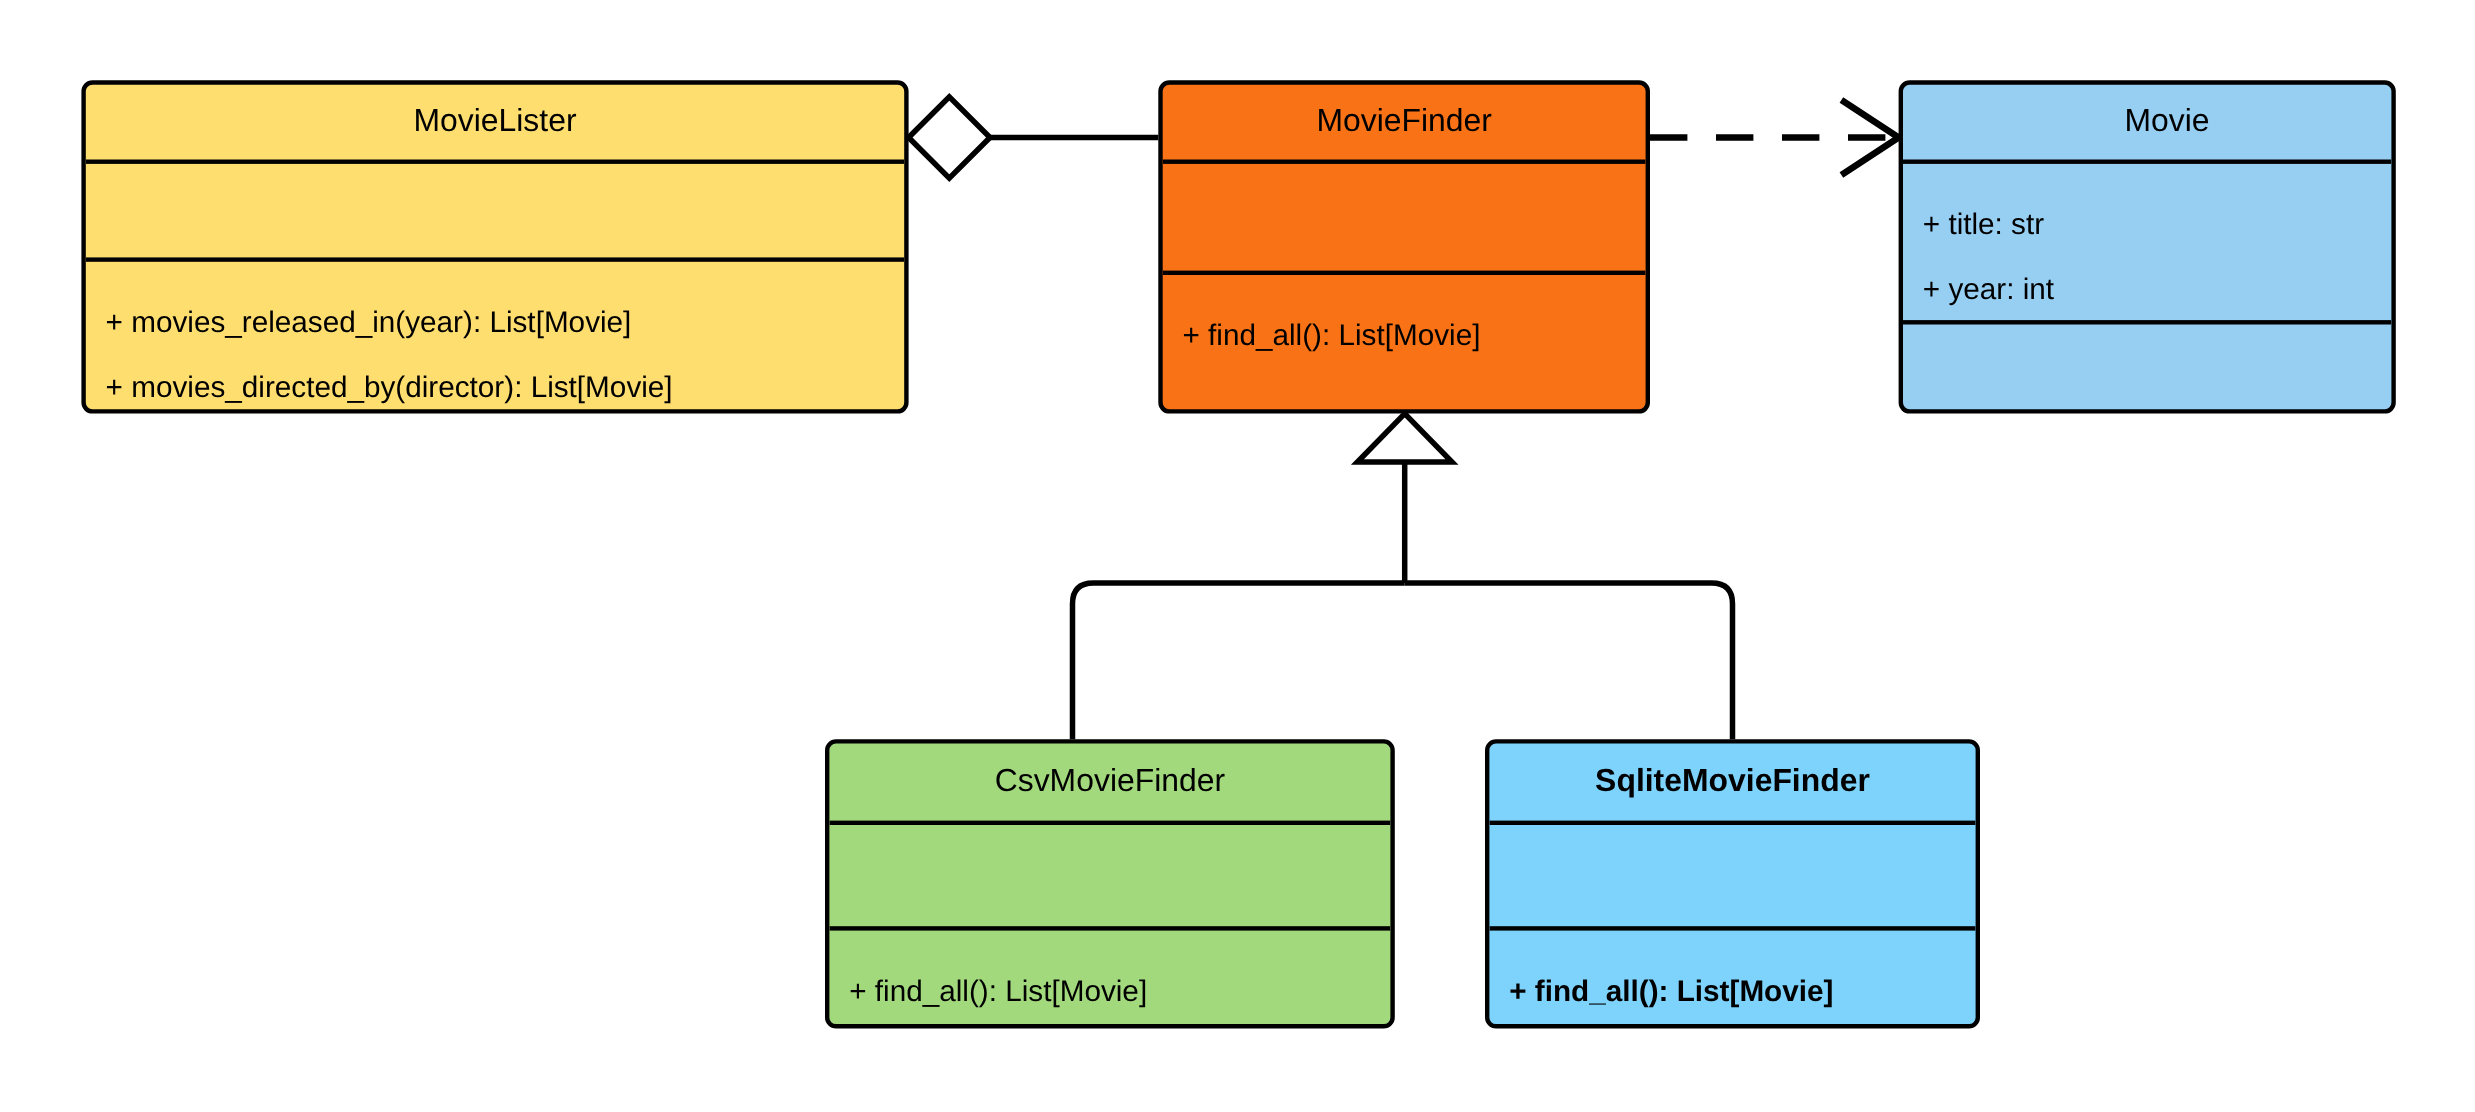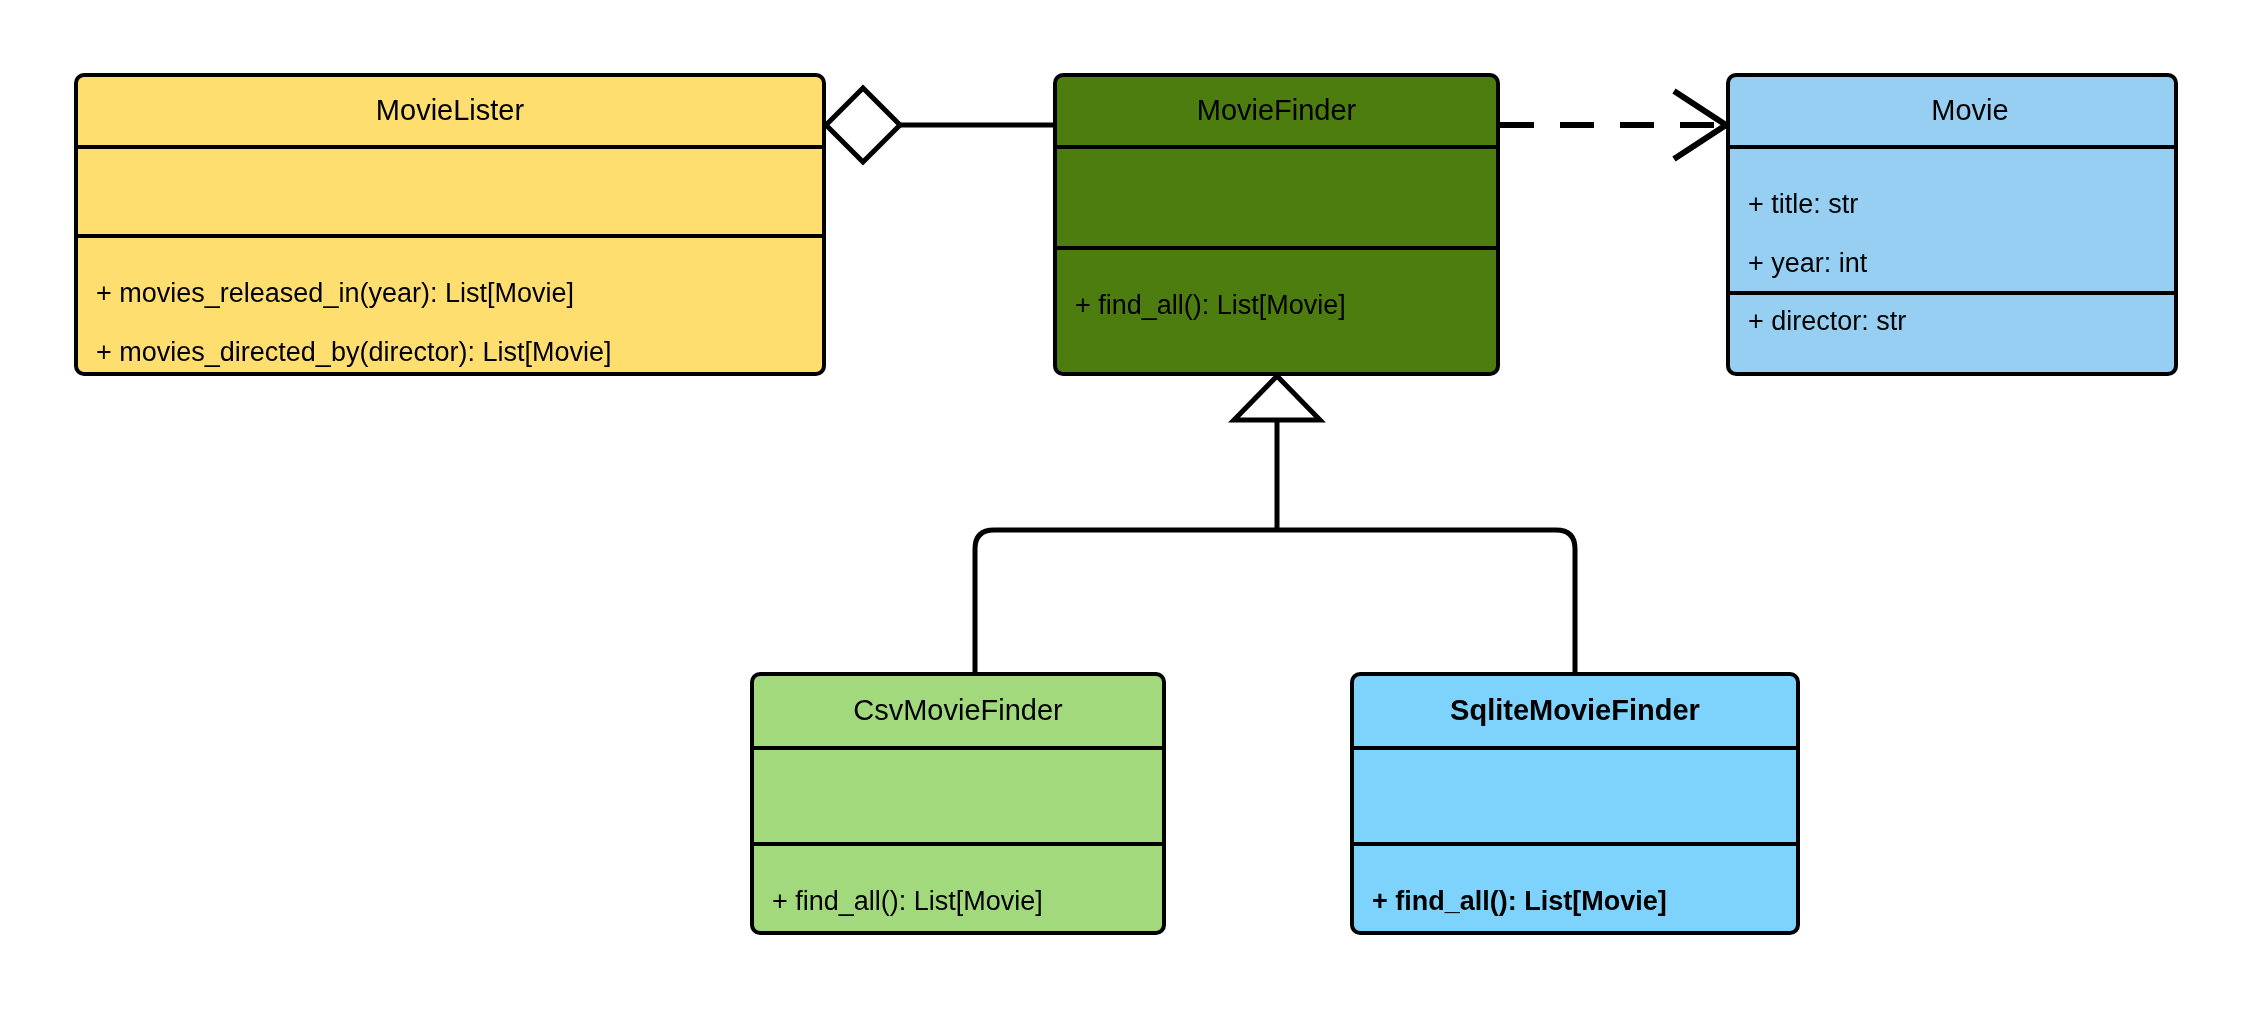--- a/index.html
+++ b/index.html
@@ -102,43 +102,42 @@
     <div class="compartment name-compartment" style="height:68px;">
       <div class="class-name">MovieLister</div>
     </div>
     <div class="compartment divided empty-compartment" style="height:89px;"></div>
     <div class="compartment divided member-list" style="flex:1 1 auto;">
       <div class="member">+ movies_released_in(year): List[Movie]</div>
       <div class="member">+ movies_directed_by(director): List[Movie]</div>
     </div>
   </div>
 
-  <div class="uml-class" style="left:1053px; top:73px; width:447px; height:303px; background:#4d7c0f;">
+  <div class="uml-class" style="left:1053px; top:73px; width:447px; height:303px; background:#f97316;">
     <div class="compartment name-compartment" style="height:68px;">
       <div class="class-name">MovieFinder</div>
     </div>
     <div class="compartment divided empty-compartment" style="height:101px;"></div>
     <div class="compartment divided member-list" style="flex:1 1 auto;">
       <div class="member">+ find_all(): List[Movie]</div>
     </div>
   </div>
 
   <div class="uml-class" style="left:1726px; top:73px; width:452px; height:303px; background:#96CFF2;">
     <div class="compartment name-compartment" style="height:68px;margin-left:36px;">
       <div class="class-name">Movie</div>
     </div>
     <div class="compartment divided member-list" style="height:146px;">
       <div class="member">+ title: str</div>
       <div class="member">+ year: int</div>
-      <div class="member">+ director: str</div>
     </div>
     <div class="compartment divided empty-compartment" style="flex:1 1 auto;"></div>
   </div>
 
-  <div class="uml-class" style="left:750px; top:672px; width:416px; height:263px; background:#A2D97C;">
+  <div class="uml-class" style="left:750px; top:672px; width:518px; height:263px; background:#A2D97C;">
     <div class="compartment name-compartment" style="height:70px;">
       <div class="class-name">CsvMovieFinder</div>
     </div>
     <div class="compartment divided empty-compartment" style="height:96px;"></div>
     <div class="compartment divided member-list" style="flex:1 1 auto;">
       <div class="member">+ find_all(): List[Movie]</div>
     </div>
   </div>
 
   <div class="uml-class" style="left:1350px; top:672px; width:450px; height:263px; background:#7dd3fc;font-weight:bold;">

